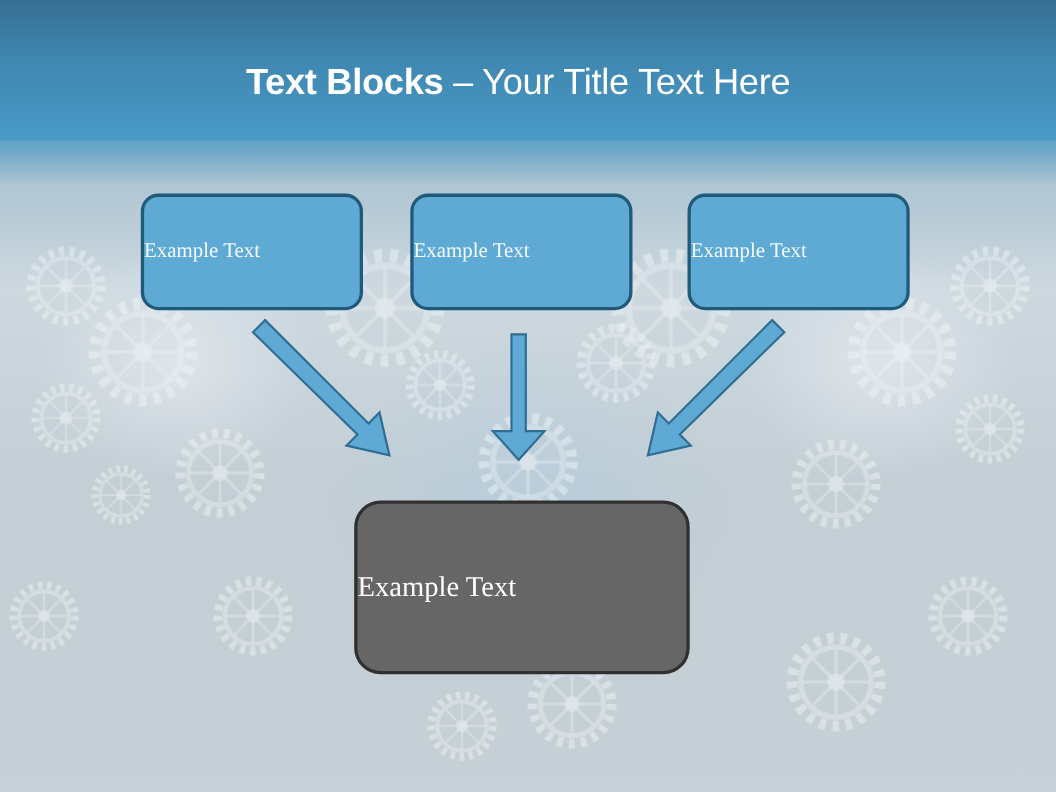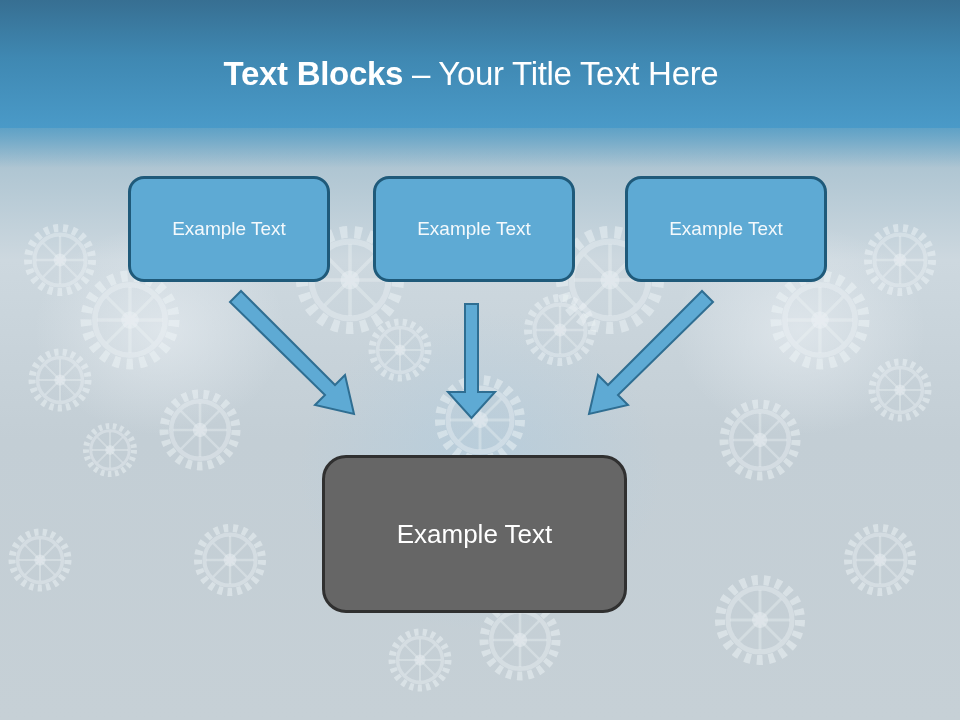--- a/index.html
+++ b/index.html
@@ -16,22 +16,22 @@
   .header { position: absolute; left: 0; top: 0; width: 960px; height: 128px;
     background: linear-gradient(to bottom, #376f92 0%, #3f88b2 45%, #4a9ac8 100%); }
   .header-fade { position: absolute; left: 0; top: 128px; width: 960px; height: 40px;
     background: linear-gradient(to bottom, rgba(84,157,197,0.85), rgba(170,196,212,0)); }
   .gears { position: absolute; left: 0; top: 0; }
   .title { position: absolute; left: 0; top: 52px; width: 942px; text-align: center;
     color: #ffffff; font-size: 33px; line-height: 44px; letter-spacing: -0.3px; }
   .title .bold { font-weight: bold; }
   .title .dash { font-weight: normal; }
   .box { position: absolute; box-sizing: border-box; background: #5eaad4; border: 3px solid #1f5a7a;
-    border-radius: 16px; display: flex; align-items: center; justify-content: center;
-    color: #f4f9fc; font-size: 19px; }
+    border-radius: 16px; display: flex; align-items: center; 
+    color: #f4f9fc; font-size: 19px; font-family: Liberation Serif, serif; }
   .box.b1 { left: 128px; top: 176px; width: 202px; height: 106px; }
   .box.b2 { left: 373px; top: 176px; width: 202px; height: 106px; }
   .box.b3 { left: 625px; top: 176px; width: 202px; height: 106px; }
   .box.main { left: 322px; top: 455px; width: 305px; height: 158px; background: #666666;
     border: 3px solid #303030; border-radius: 24px; font-size: 26px; color: #ffffff; }
   .arrows { position: absolute; left: 0; top: 0; }
 </style>
 </head>
 <body>
 

